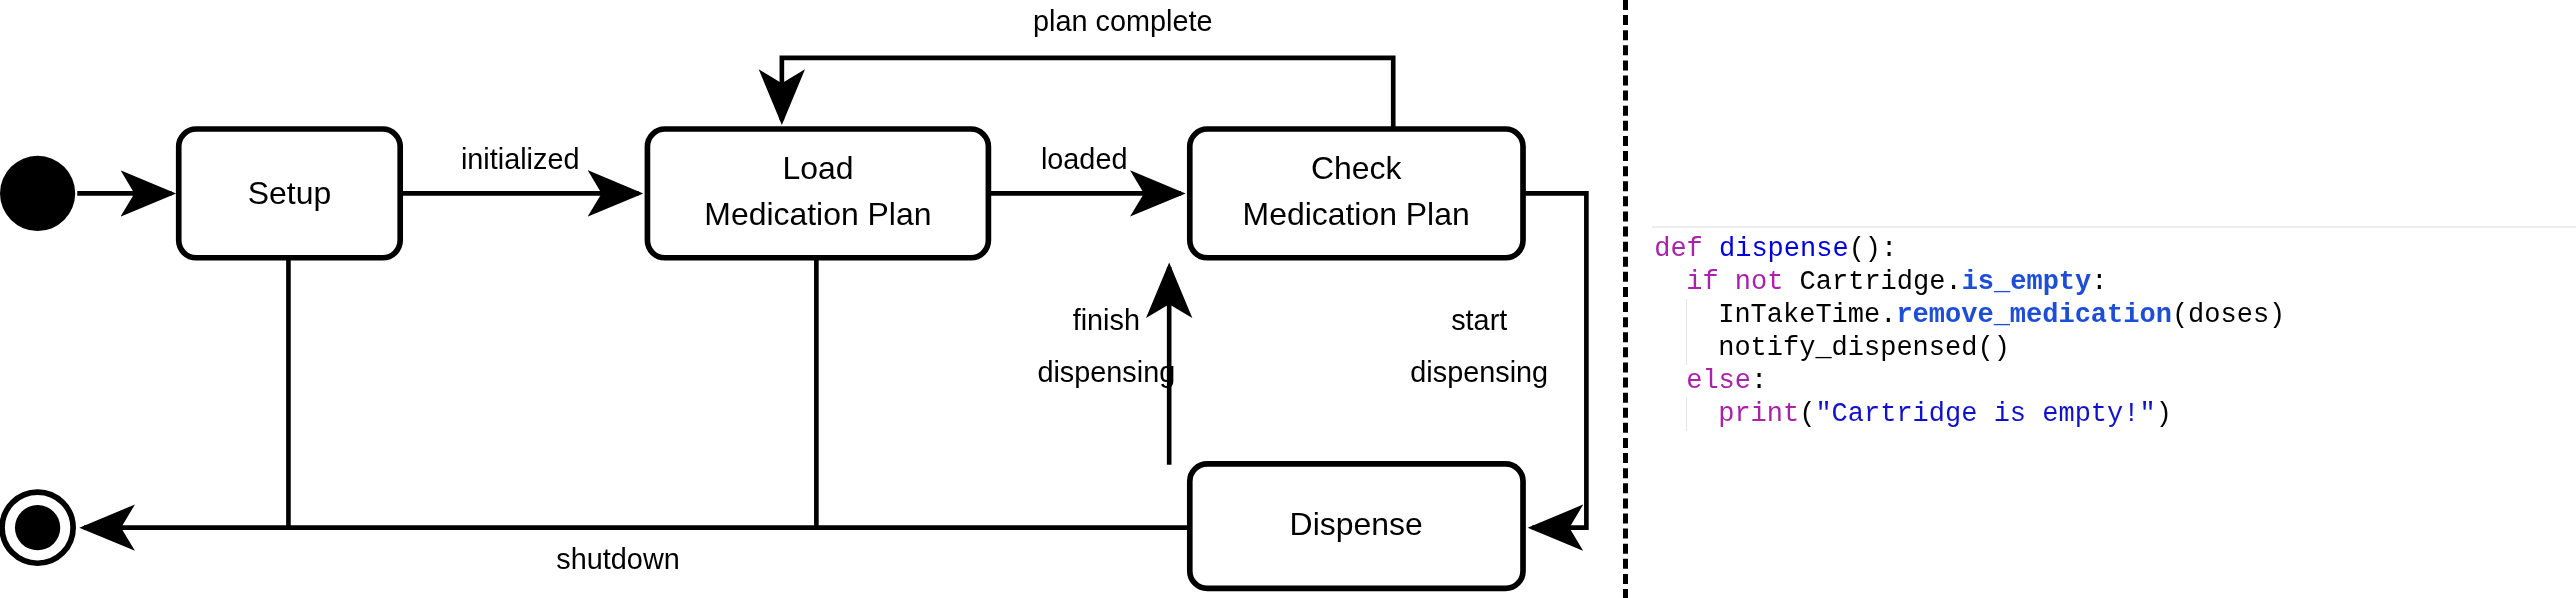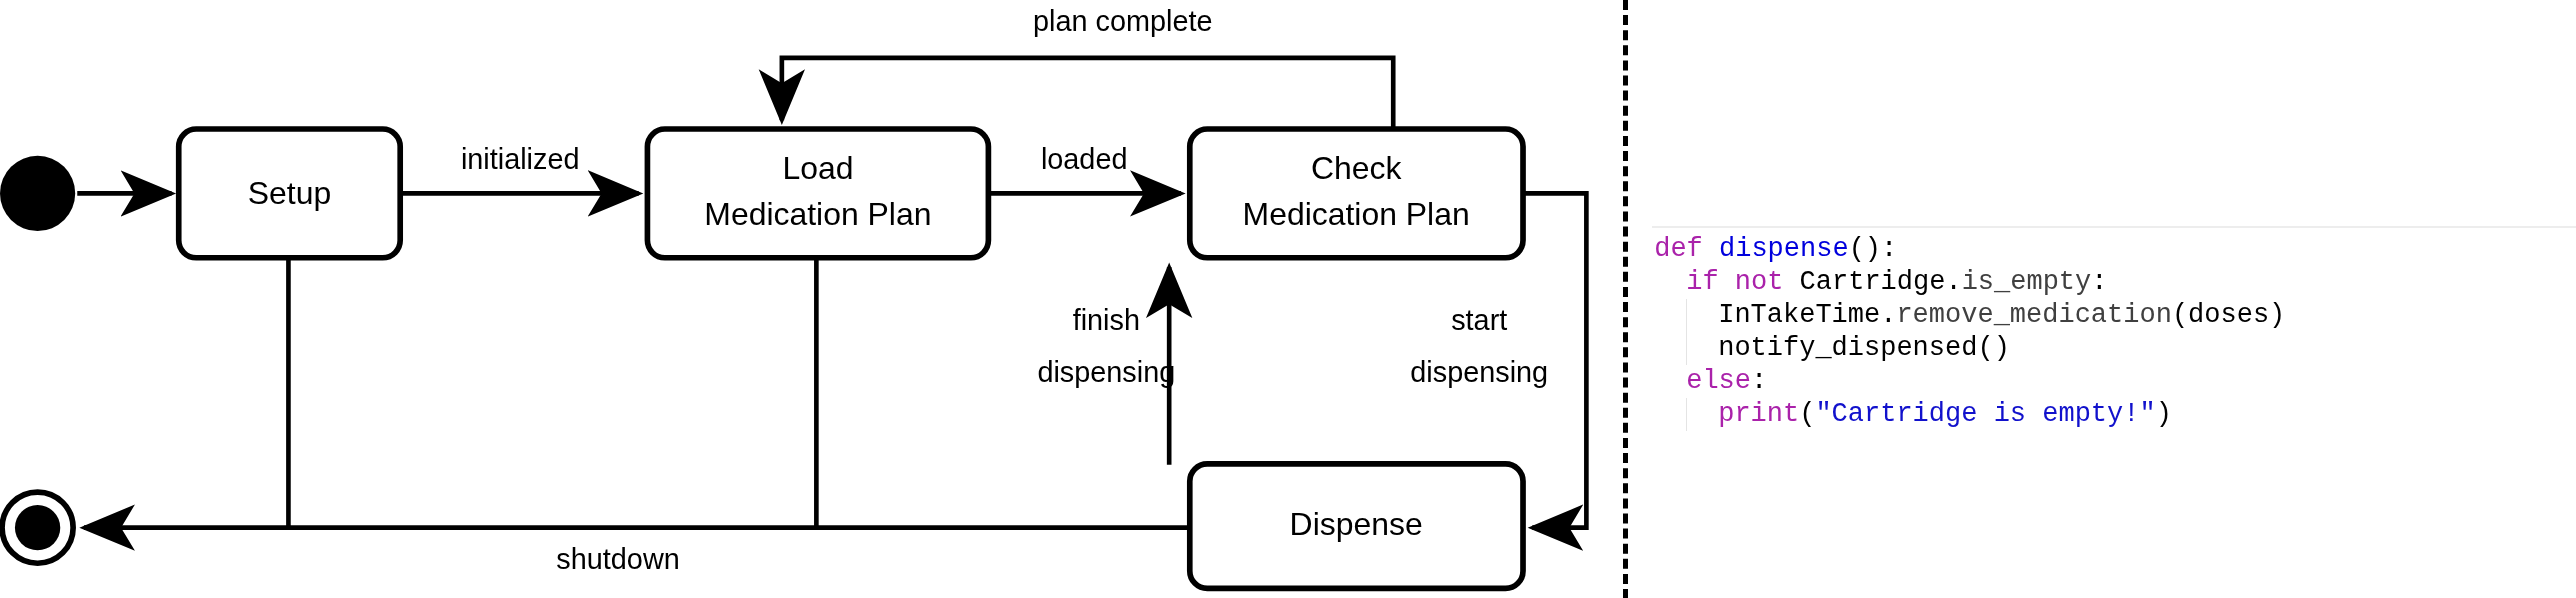--- a/index.html
+++ b/index.html
@@ -57,21 +57,21 @@
     color:#000000;
   }
   .ln{position:relative;height:33px;}
   .guide{
     position:absolute;
     top:0;height:33px;width:1px;
     background:#e4e4e4;
   }
   .kw{color:#AA22AA;}
   .fn{color:#0000DD;}
-  .meth{color:#404040;}
+  .meth{color:#1d4ed8;font-weight:bold;}
   .str{color:#1111CC;}
   .pl{color:#000000;}
 </style>
 </head>
 <body>
 
 <div id="root">
 
   <div id="diagram">
     <svg width="1625" height="599" viewBox="0 0 3155 1162" xmlns="http://www.w3.org/2000/svg">

